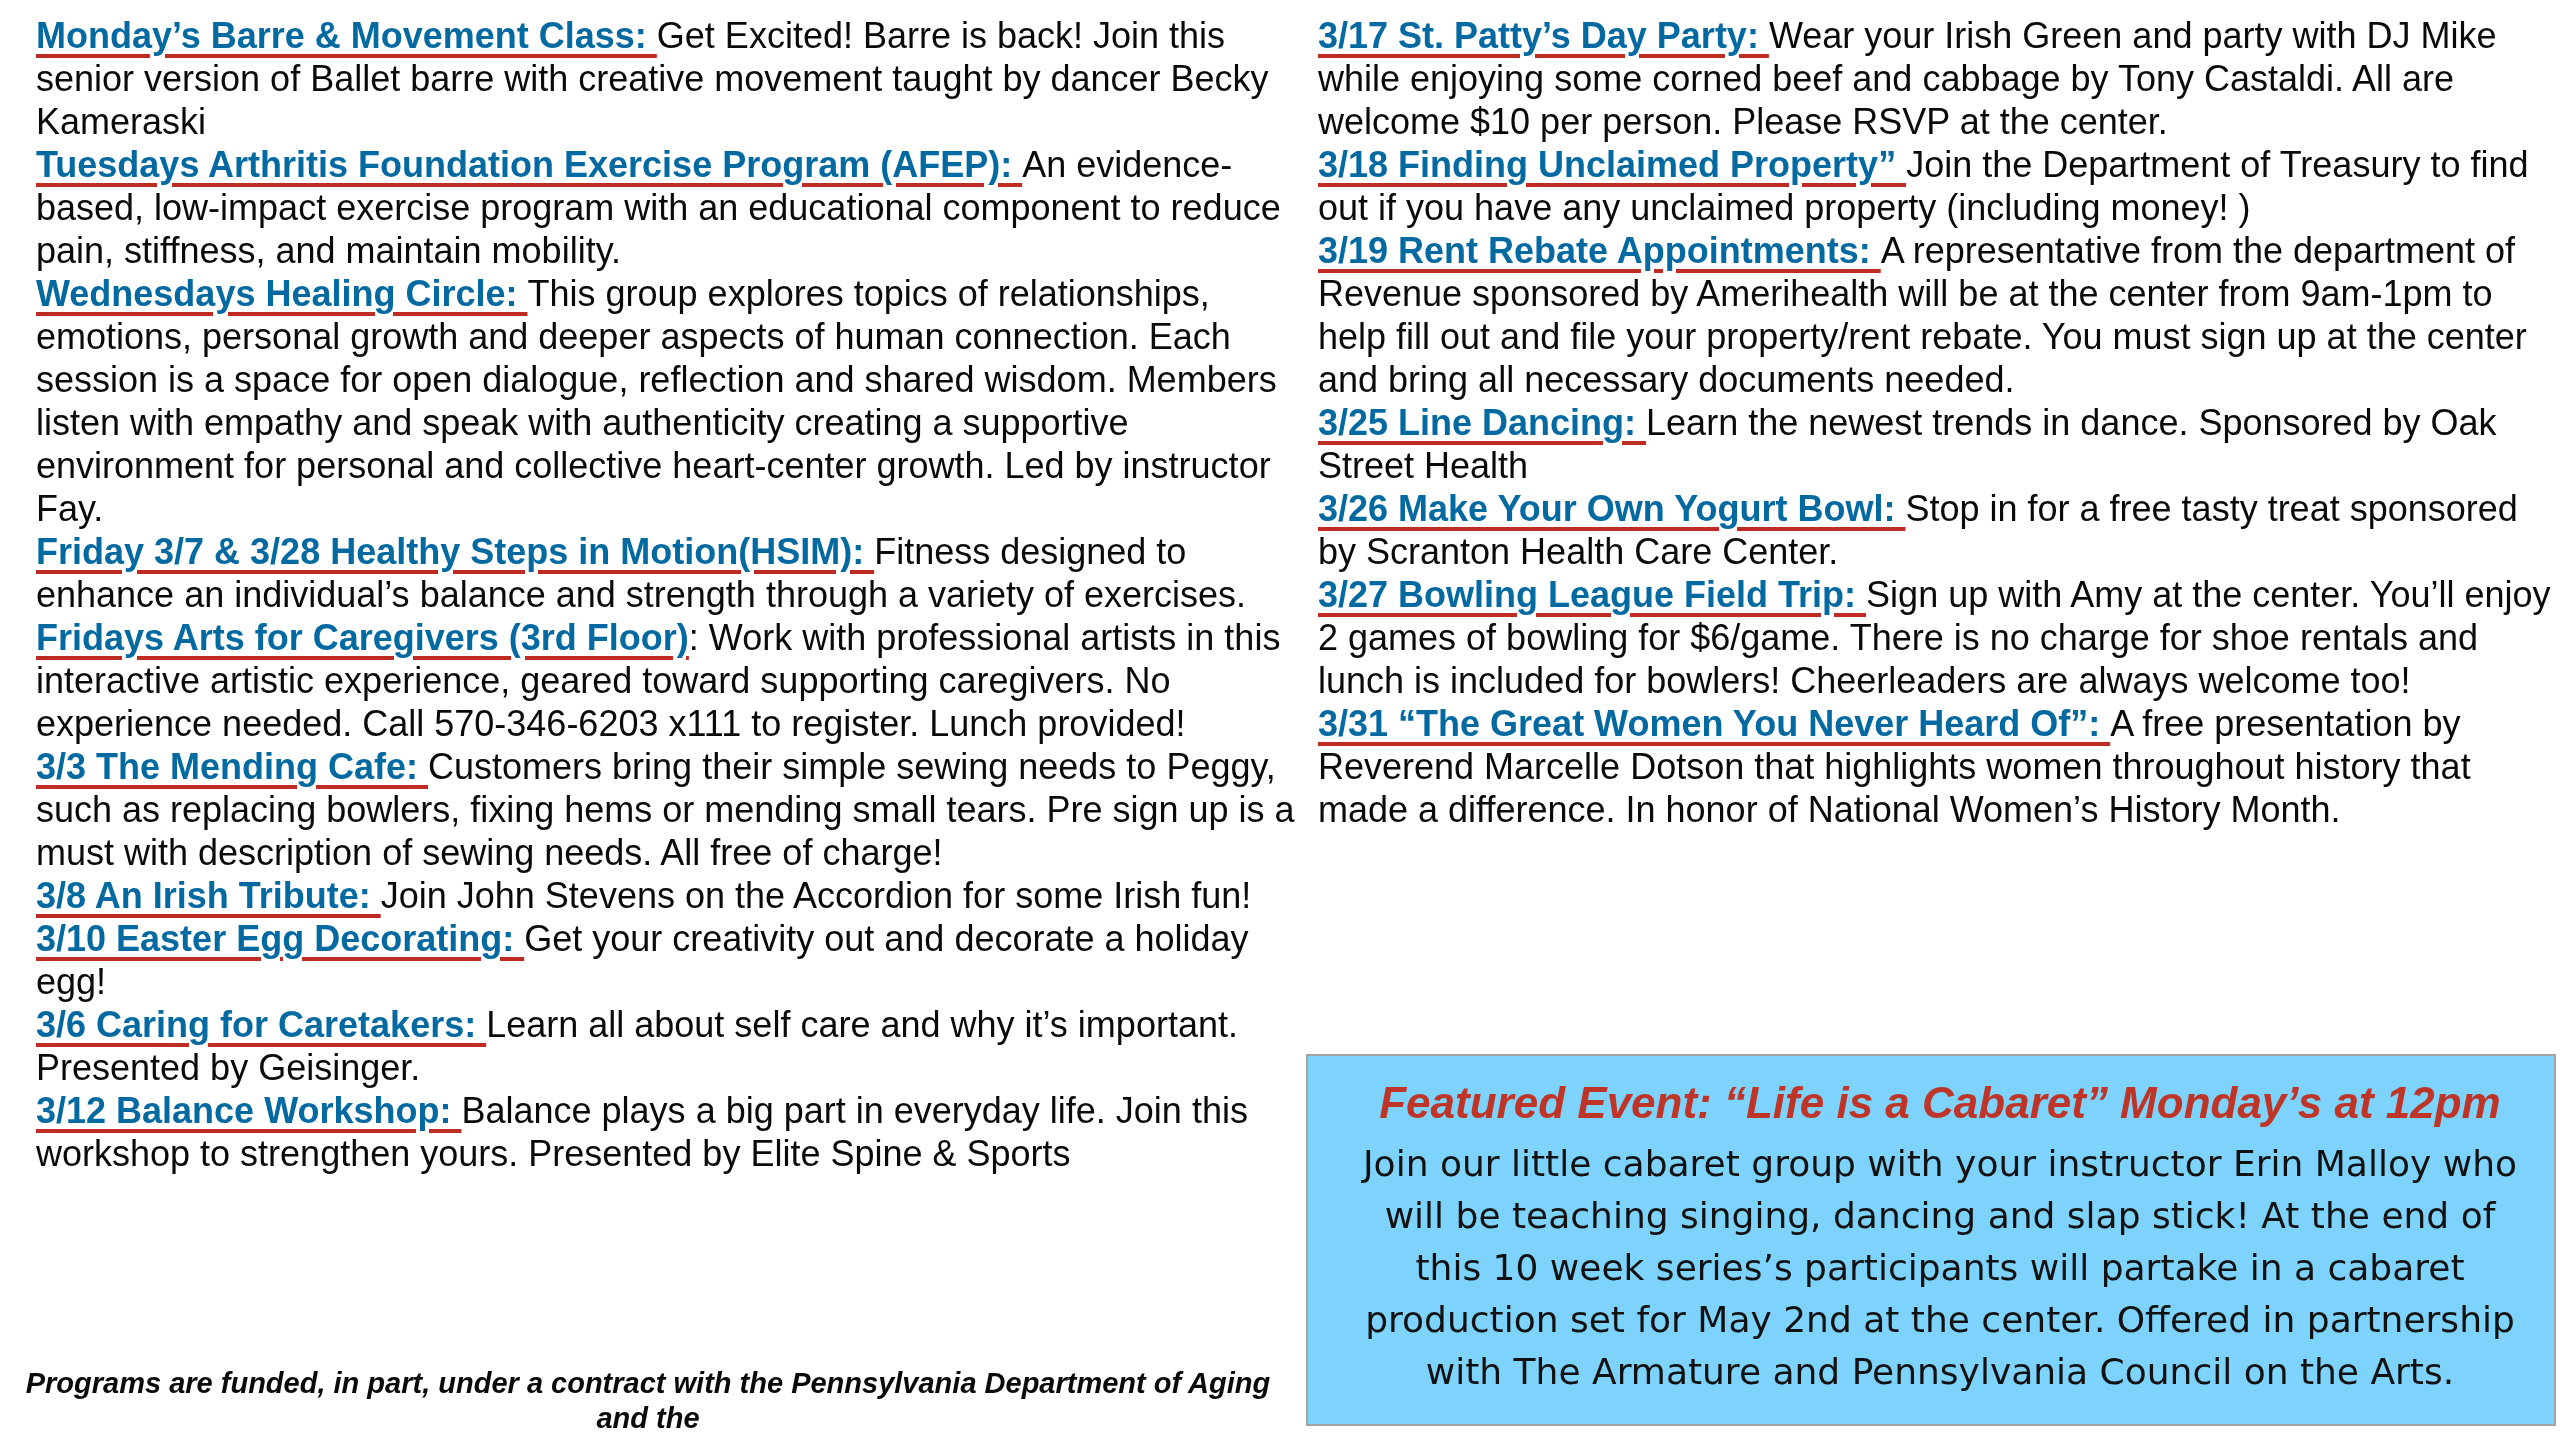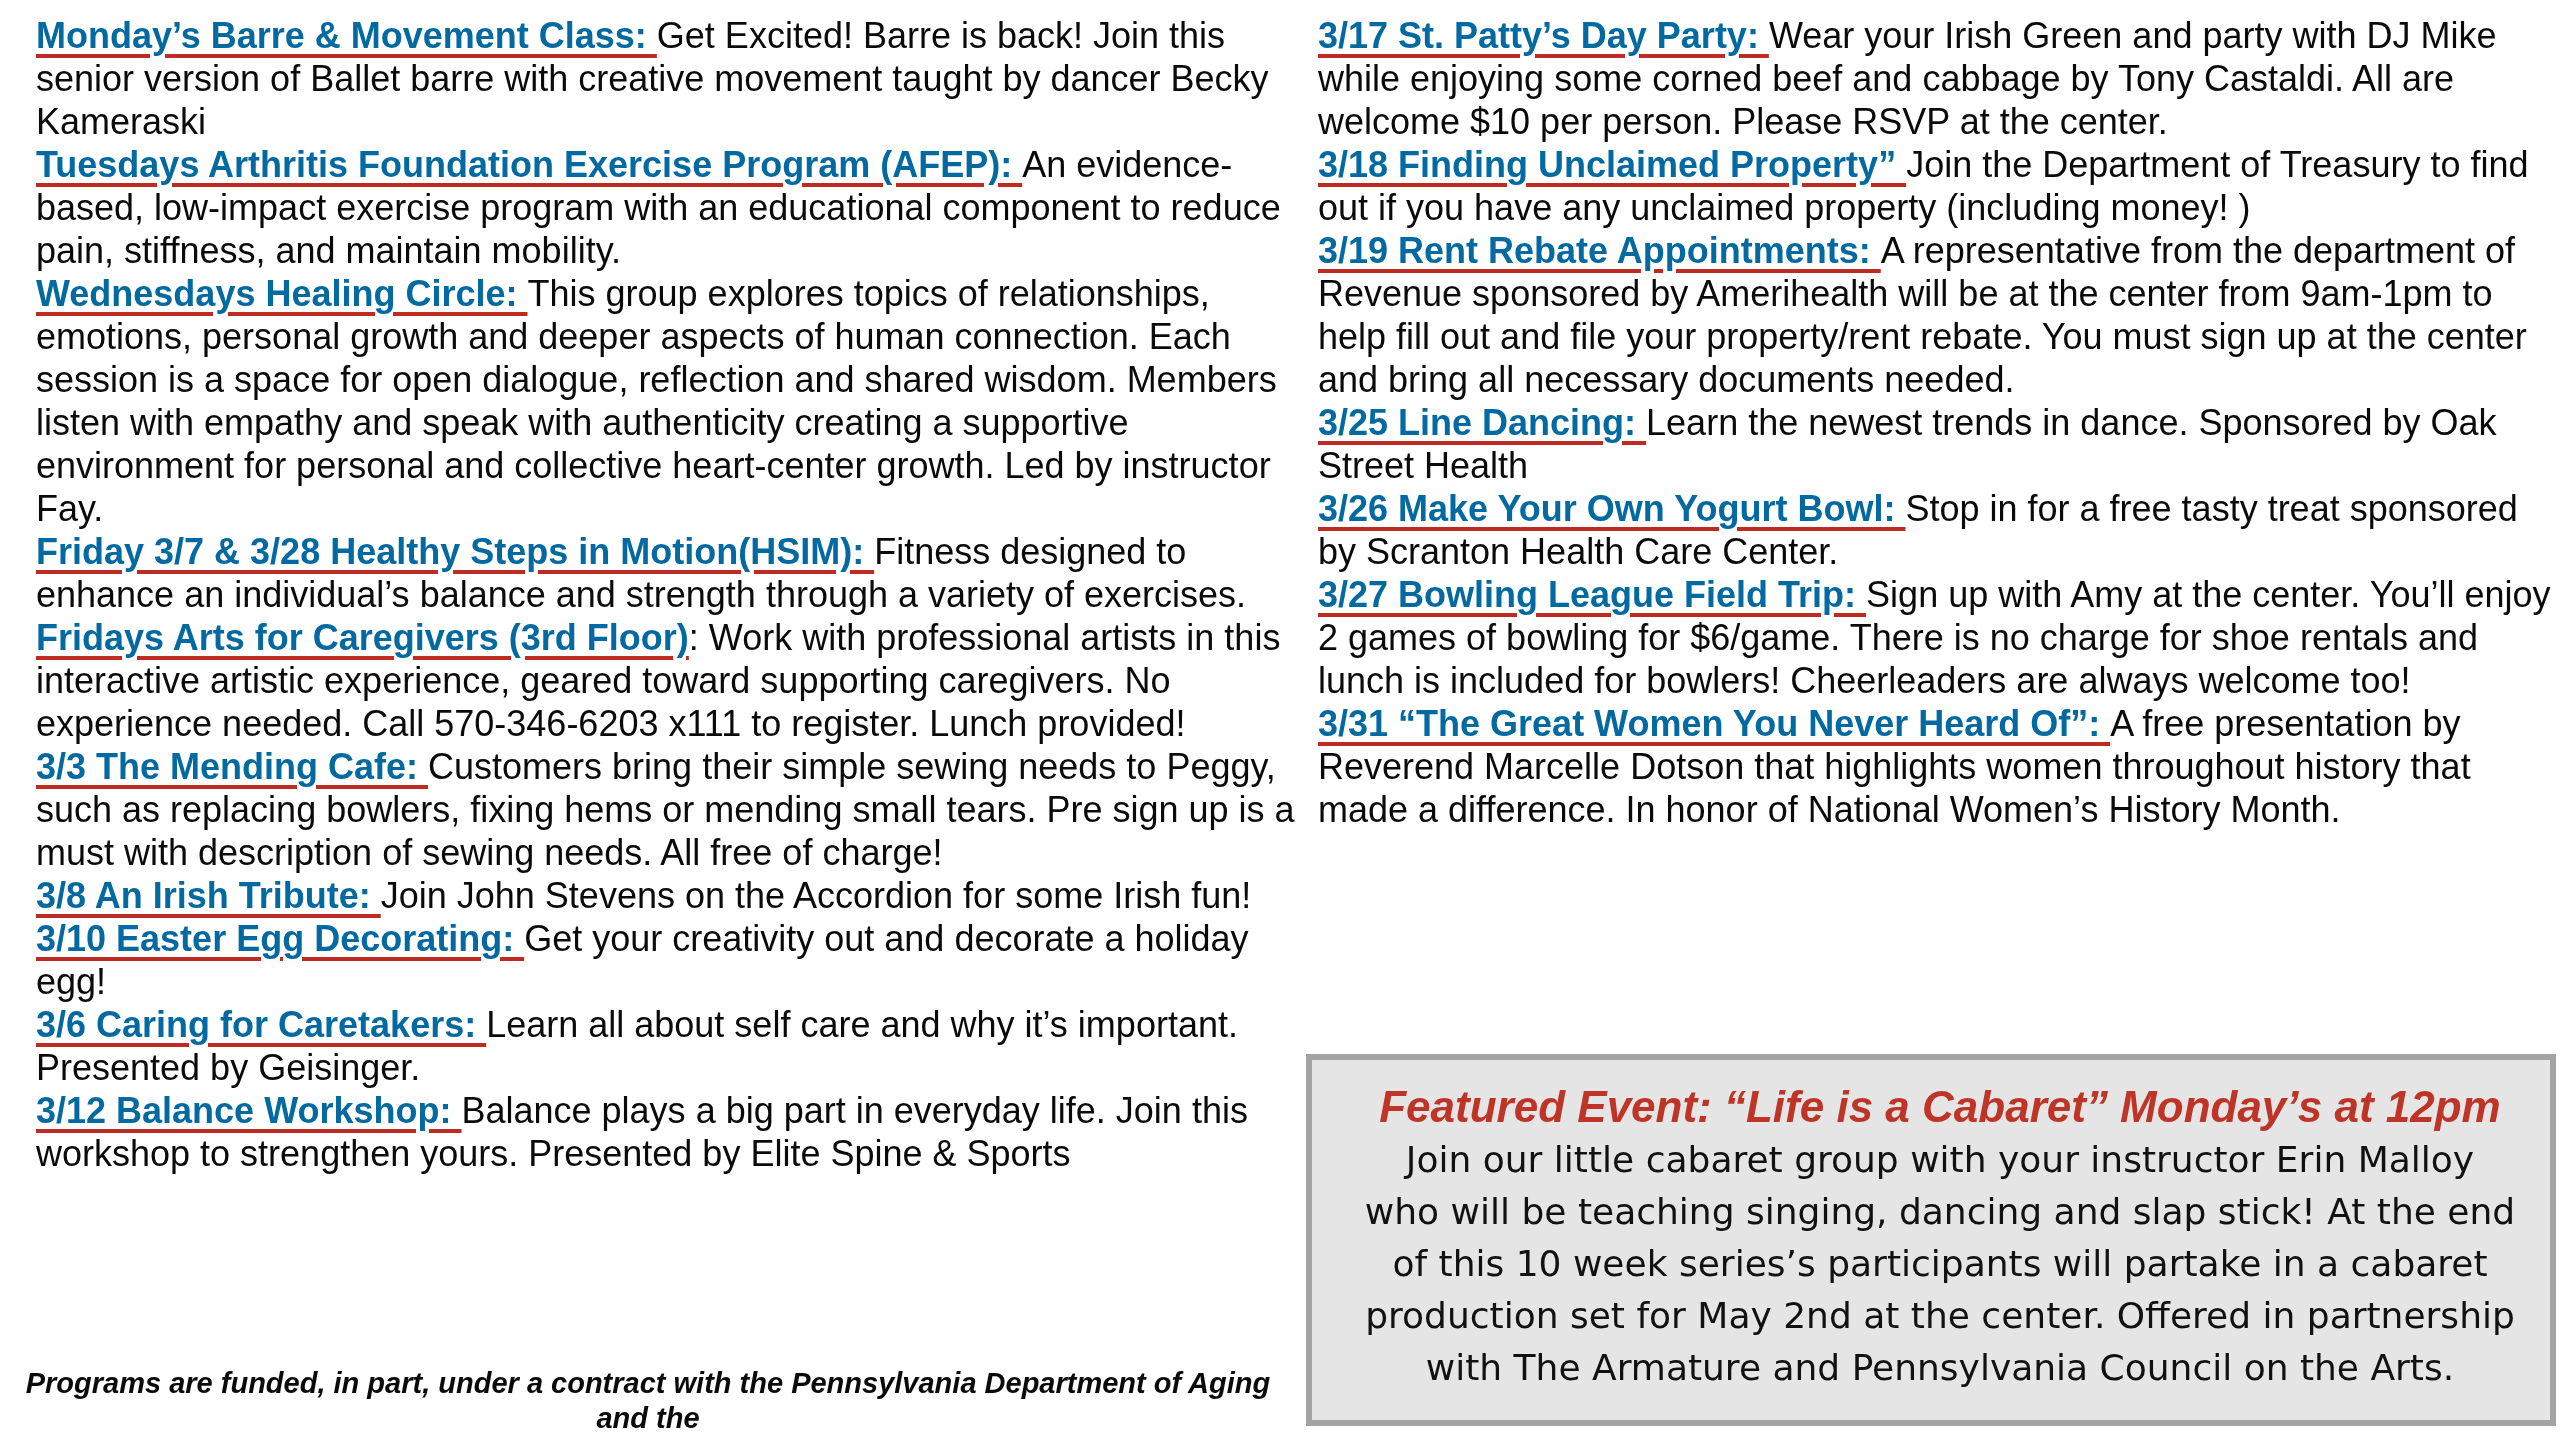--- a/index.html
+++ b/index.html
@@ -16,28 +16,28 @@
     text-decoration:underline; text-decoration-thickness:4px; text-underline-offset:6px;
     text-decoration-color:#BD2B22;
   }
   .evt-text { color:#0a0a0a; }
   .footnote {
     position:absolute; left:0; top:1366px; width:1296px; text-align:center;
     font-size:29px; line-height:35px; font-weight:700; font-style:italic; color:#0a0a0a;
   }
   .featured {
     position:absolute; left:1306px; top:1054px; width:1250px; height:372px;
-    border:6px solid #a3a3a3; box-sizing:border-box; background:#e5e5e5;
+    border:2px solid #a3a3a3; box-sizing:border-box; background:#7dd3fc;
     text-align:center; padding:20px 34px 0 52px;
   }
   .featured-title {
     color:#BE3528; font-weight:700; font-style:italic; font-size:44px; line-height:54px;
   }
   .featured-body {
-    font-size:36px; line-height:52px; color:#111111;
+    margin-top:8px; font-size:36px; line-height:52px; color:#111111;
     font-family:"DejaVu Sans", "Liberation Sans", sans-serif; font-stretch:normal;
   }
 </style>
 </head>
 <body>
 
 <div class="page">
 
   <div class="col col-left">
     <p class="evt"><span class="head">Monday’s Barre &amp; Movement Class: </span><span class="evt-text">Get Excited! Barre is back! Join this senior version of Ballet barre with creative movement taught by dancer Becky Kameraski</span></p>

